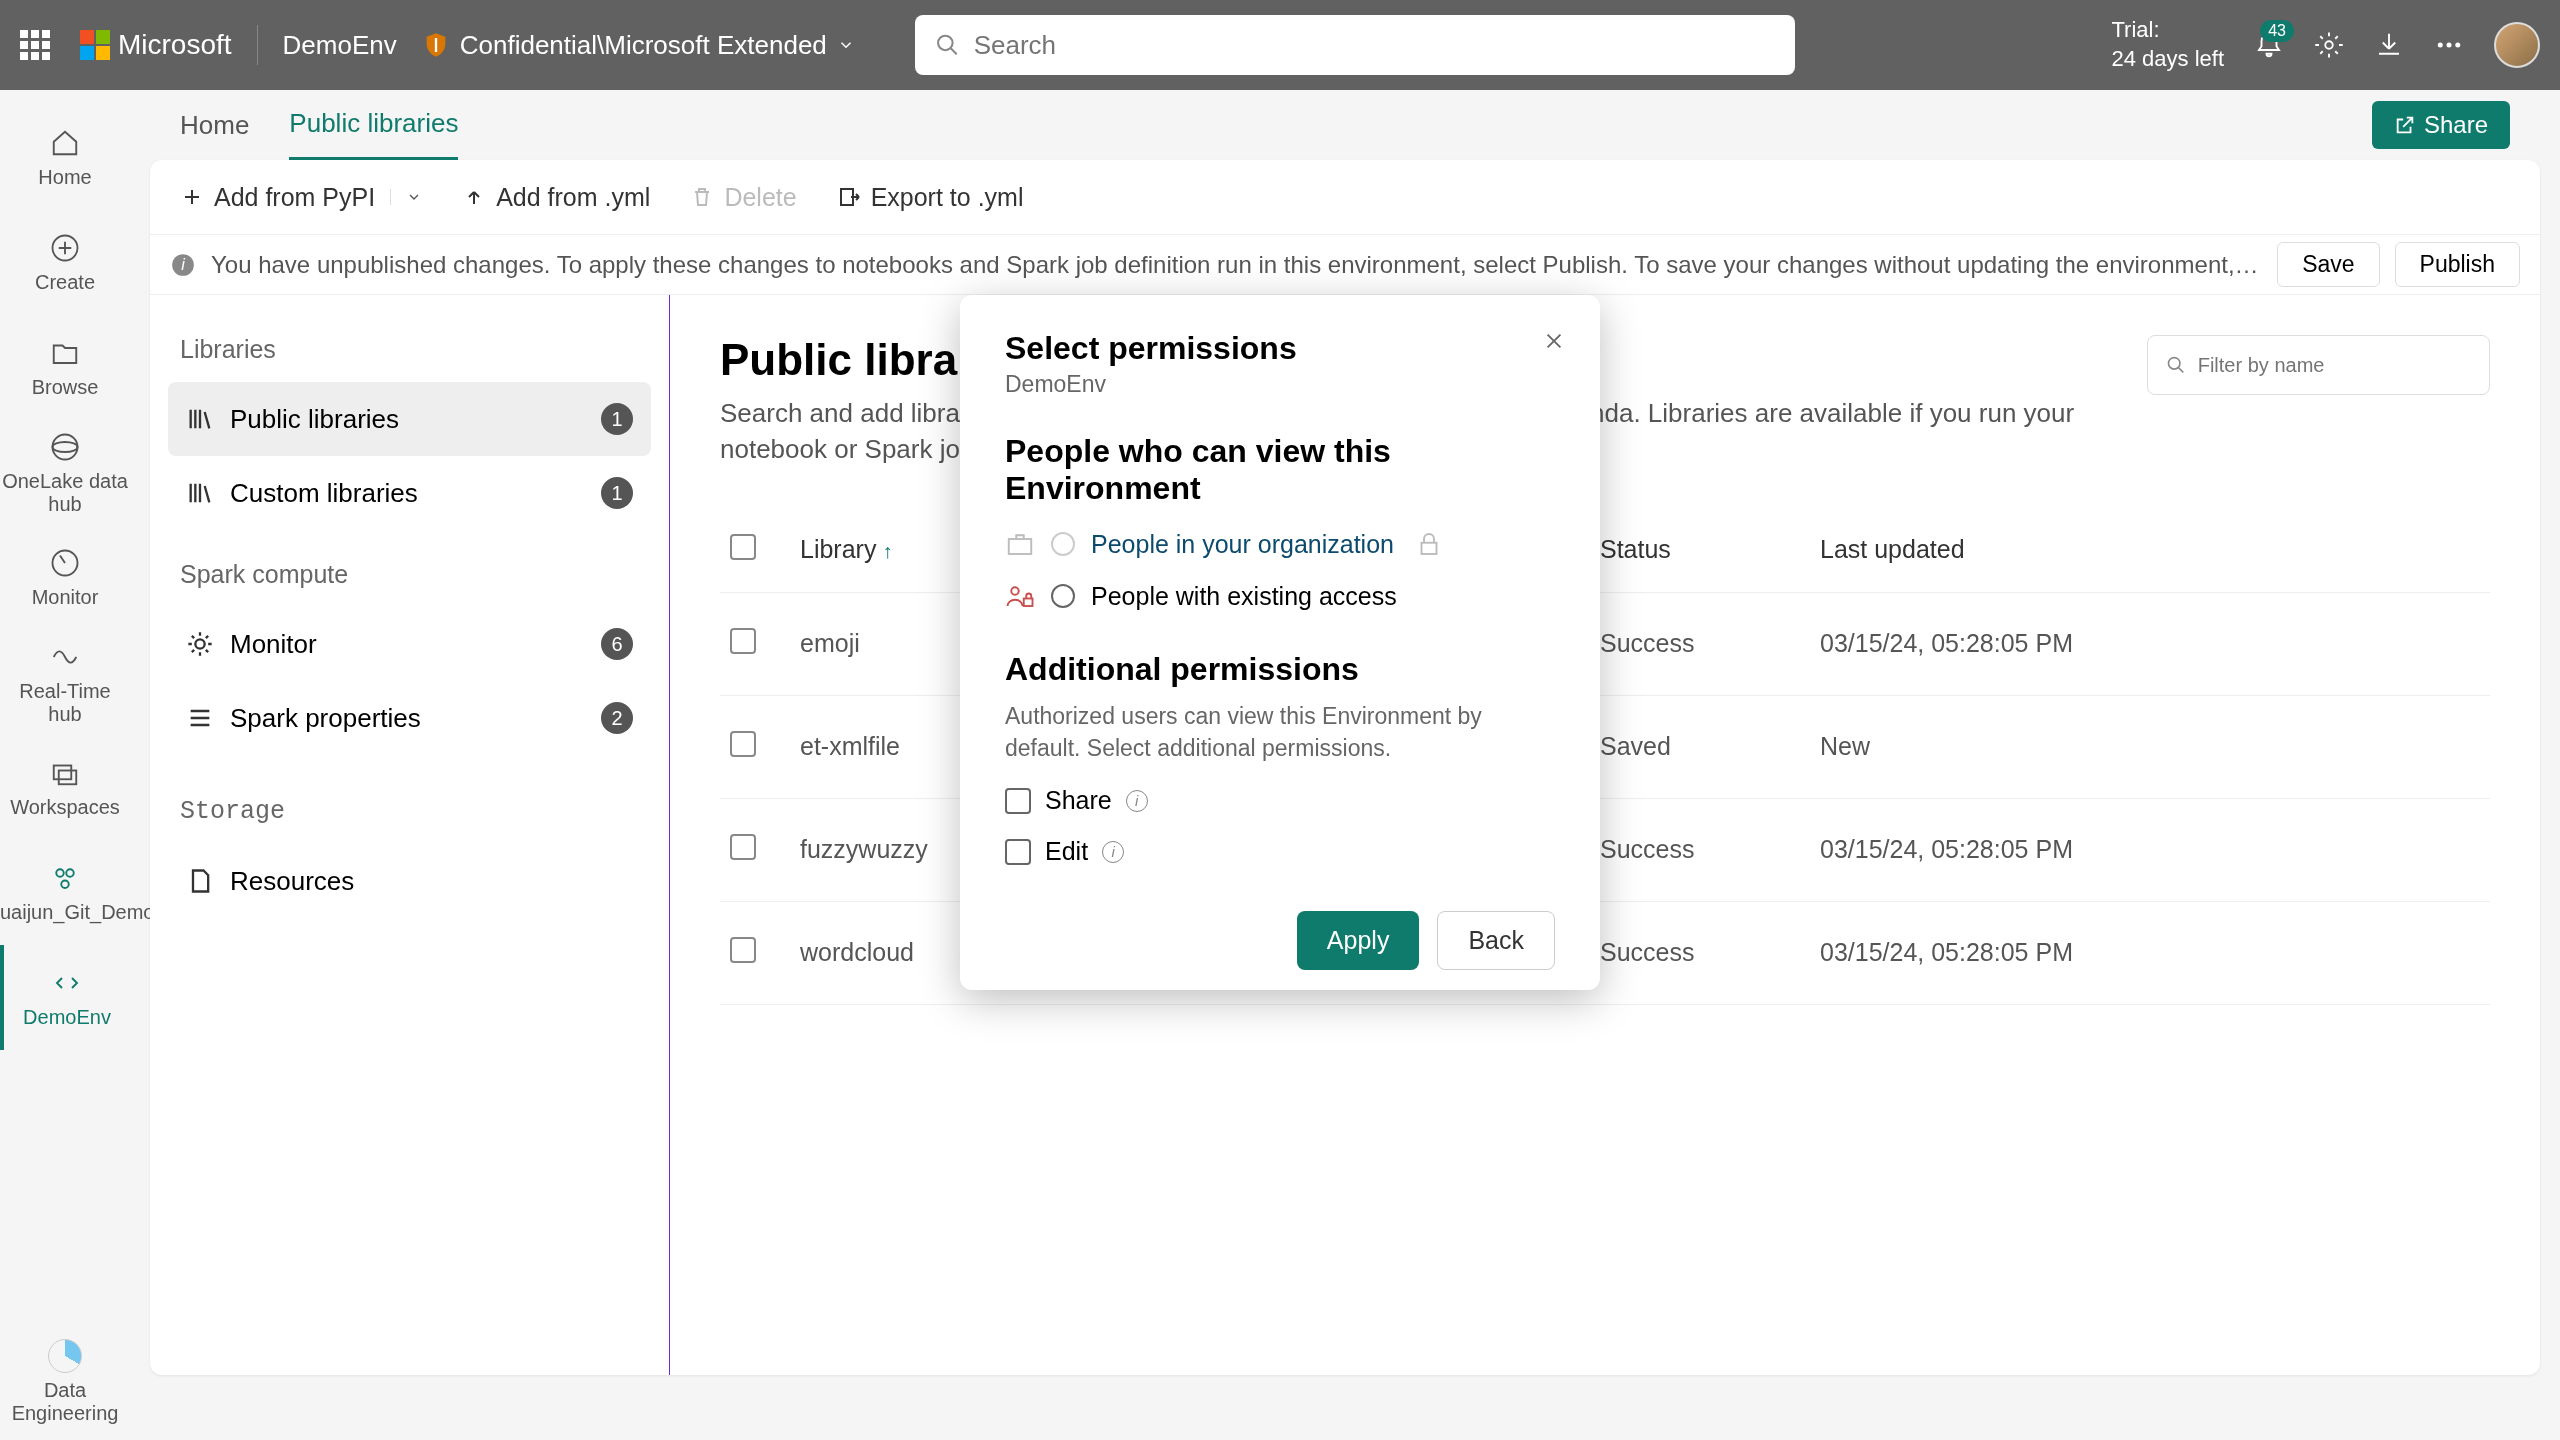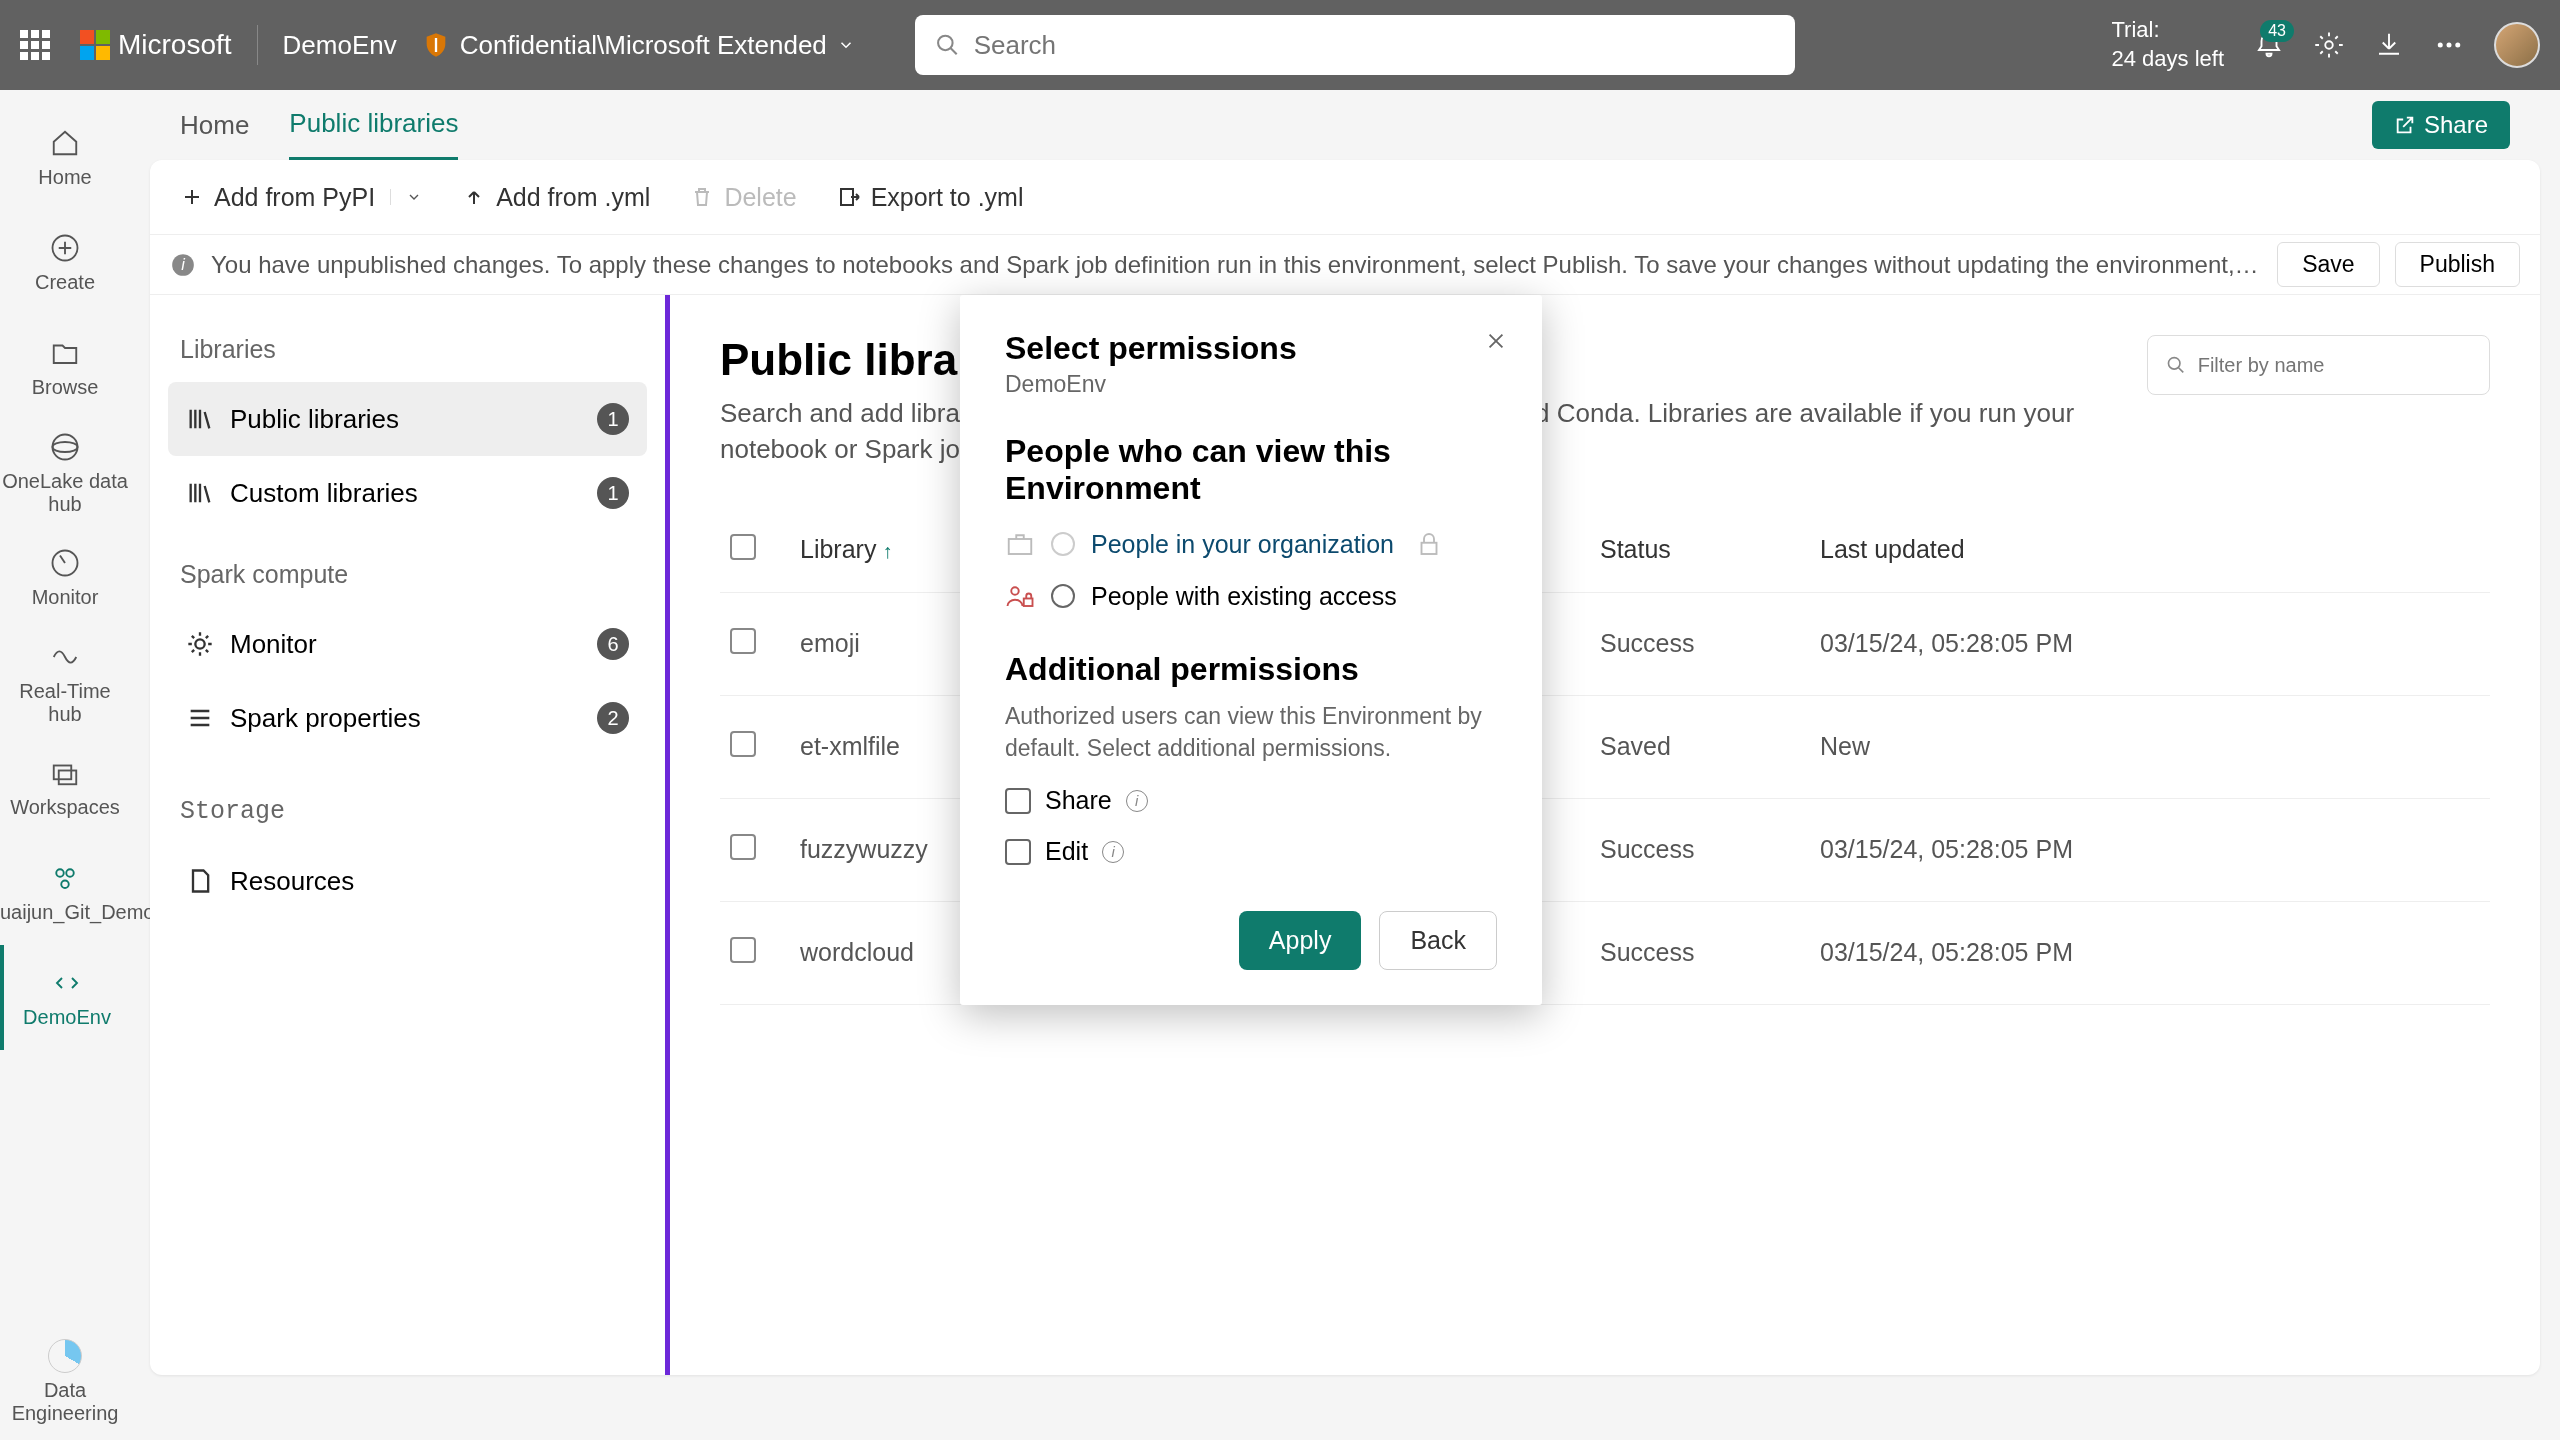--- a/index.html
+++ b/index.html
@@ -46,21 +46,21 @@
 .toolbar { height: 75px; display: flex; align-items: center; gap: 40px; padding: 0 30px; border-bottom: 1px solid #eee; }
 .toolbar-btn { display: flex; align-items: center; gap: 10px; font-size: 25px; color: #333; cursor: pointer; }
 .toolbar-btn.disabled { color: #bbb; }
 .chev-split { border-left: 1px solid #ddd; padding-left: 15px; margin-left: 5px; }
 
 .banner { height: 60px; display: flex; align-items: center; padding: 0 20px; gap: 15px; border-bottom: 1px solid #eee; color: #555; font-size: 24px; }
 .banner-text { flex: 1; white-space: nowrap; overflow: hidden; text-overflow: ellipsis; }
 .banner-btn { border: 1px solid #ddd; background: #fff; border-radius: 6px; padding: 8px 24px; font-size: 23px; cursor: pointer; }
 
 .content-split { display: flex; height: 1080px; }
-.sidebar { width: 520px; border-right: 5px solid #6d28d9; padding: 30px 18px; }
+.sidebar { width: 520px; border-right: 1px solid #6d28d9; padding: 30px 18px; }
 .sidebar-section-title { font-size: 25px; color: #666; margin: 10px 0 18px 12px; }
 .sidebar-item { height: 74px; display: flex; align-items: center; gap: 16px; padding: 0 18px; border-radius: 8px; font-size: 26px; cursor: pointer; }
 .sidebar-item.selected { background: #eee; }
 .side-badge { margin-left: auto; background: #555; color: #fff; border-radius: 50%; width: 32px; height: 32px; display: flex; align-items: center; justify-content: center; font-size: 20px; }
 .side-icon { width: 28px; height: 28px; }
 
 .main-content { flex: 1; padding: 40px 50px; }
 .mc-header { display: flex; align-items: flex-start; }
 .mc-title { font-size: 44px; font-weight: 600; }
 .mc-desc { font-size: 26px; color: #555; margin-top: 10px; max-width: 1600px; line-height: 1.4; }
@@ -75,21 +75,21 @@
 .col-lib { width: 380px; }
 .col-ver { width: 200px; }
 .col-src { width: 220px; }
 .col-stat { width: 220px; }
 .cb { width: 26px; height: 26px; border: 2px solid #888; border-radius: 4px; display: inline-block; }
 .ver-select { width: 130px; height: 50px; border: 1px solid #ccc; border-radius: 6px; display: inline-flex; align-items: center; justify-content: flex-end; padding: 0 12px; }
 .sort-arrow { color: #0f7b6c; font-size: 20px; margin-left: 6px; }
 
 
 .modal-backdrop { position: absolute; inset: 0; }
-.modal { position: absolute; left: 960px; top: 295px; width: 582px; background: #fff; border-radius: 3px; box-shadow: 0 10px 40px rgba(0,0,0,0.25); padding: 35px 45px 35px 45px; }
+.modal { position: absolute; left: 960px; top: 295px; width: 640px; background: #fff; border-radius: 12px; box-shadow: 0 10px 40px rgba(0,0,0,0.25); padding: 35px 45px 20px 45px; }
 .modal-title { font-size: 32px; font-weight: 600; }
 .modal-sub { font-size: 23px; color: #666; margin-top: 4px; }
 .modal-close { position: absolute; top: 35px; right: 35px; font-size: 28px; color: #666; cursor: pointer; background: none; border: none; }
 .modal-section-h { font-size: 32px; font-weight: 600; margin-top: 35px; }
 .perm-row { display: flex; align-items: center; gap: 16px; margin-top: 22px; font-size: 25px; }
 .perm-row.disabled { color: #0c4a6e; }
 .perm-icon { width: 30px; height: 30px; flex-shrink: 0; }
 .radio { width: 24px; height: 24px; border: 2px solid #666; border-radius: 50%; flex-shrink: 0; display: flex; align-items: center; justify-content: center; }
 .radio.disabled { border-color: #ccc; }
 .radio.checked { border-color: #0f7b6c; }

